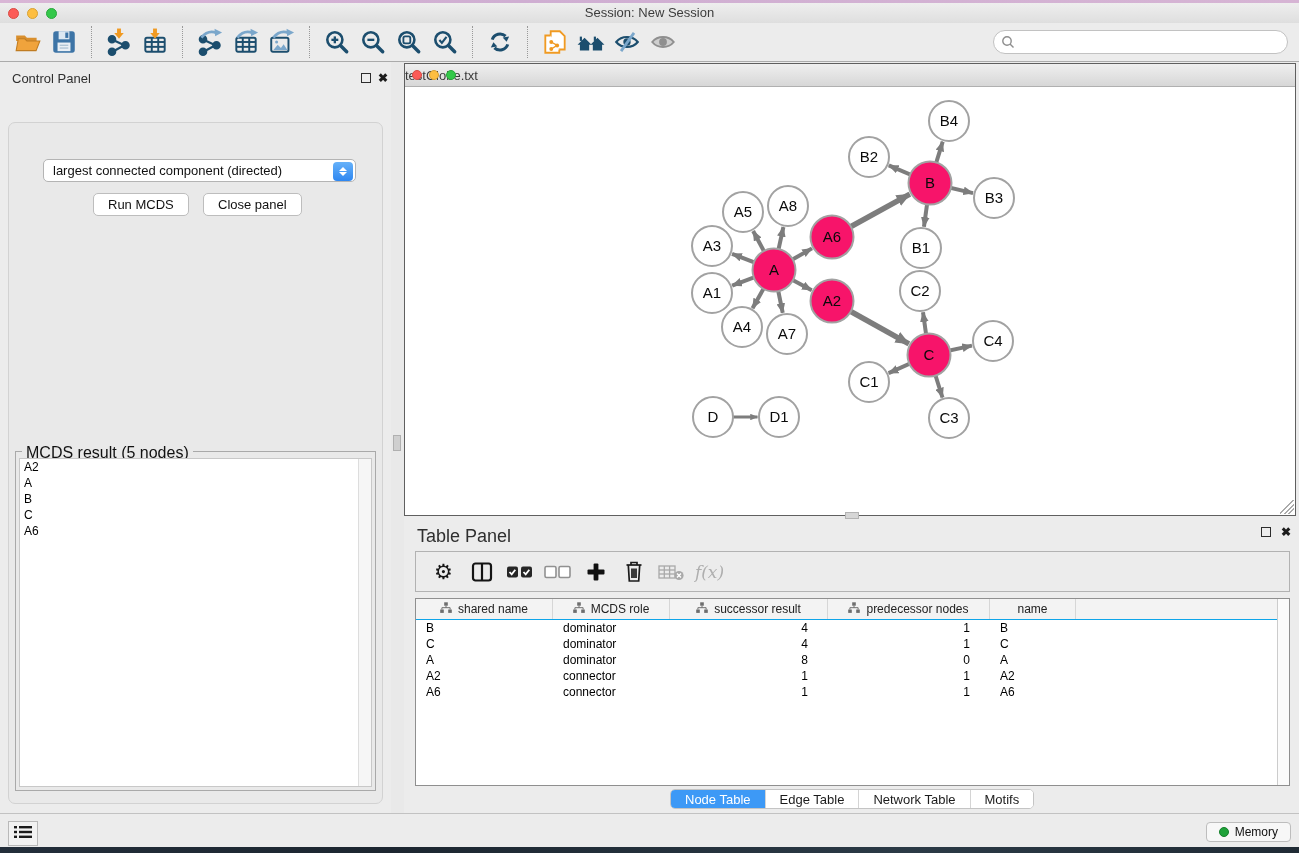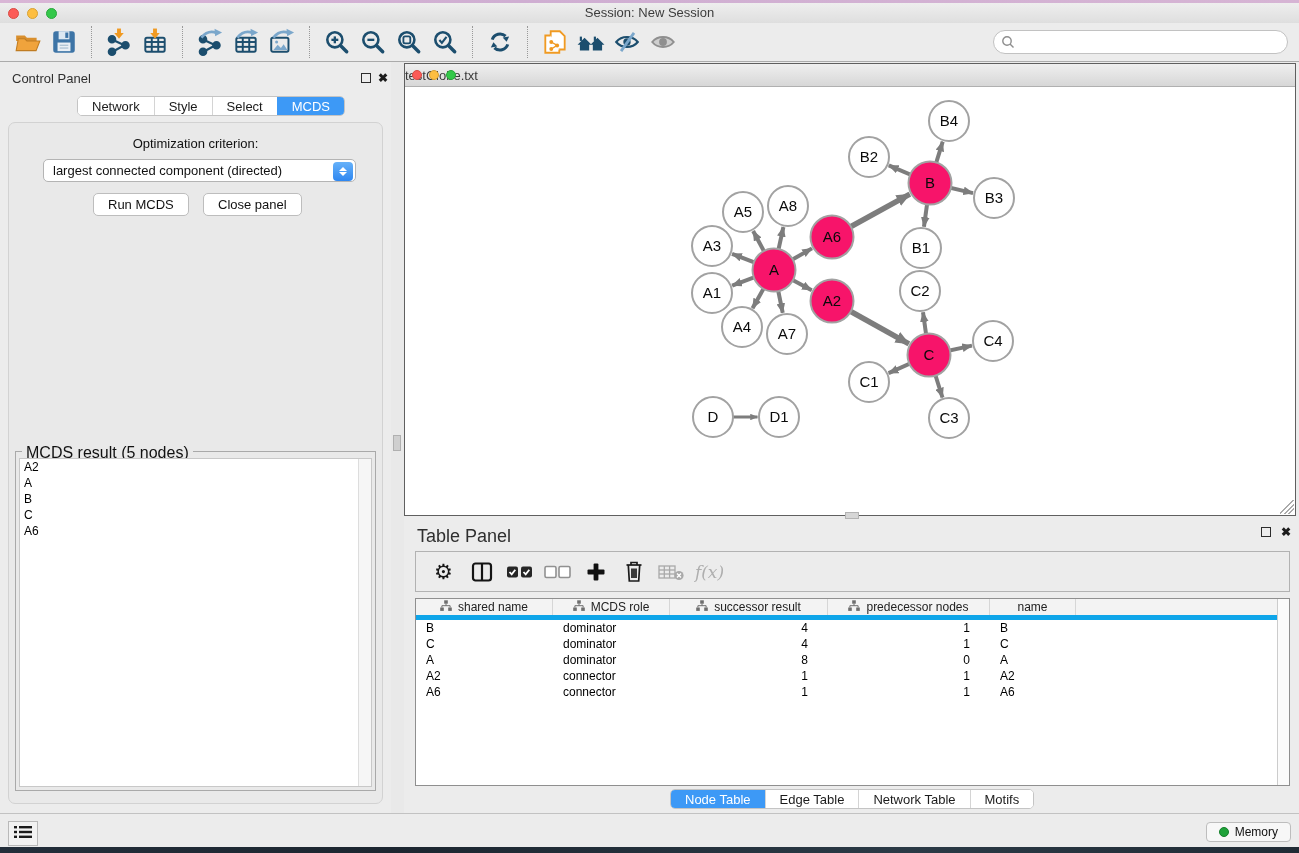--- a/index.html
+++ b/index.html
@@ -109,21 +109,21 @@
   .tp-toolbar { position:absolute; left:11px; top:31px; width:875px; height:41px;
     border:1px solid #b2b2b2; display:flex; align-items:center; padding-left:12px; gap:7px; }
   .tp-icon { width:31px; height:31px; display:flex; align-items:center; justify-content:center; }
   .fx { font-family:"DejaVu Serif", serif; font-style:italic; font-size:17px; color:#aeaeae; }
   .gear-glyph { font-size:21px; color:#161616; line-height:1; }
 
   .tp-table { position:absolute; left:11px; top:78px; width:875px; height:188px;
     background:#fff; border:1px solid #8f8f8f; }
   .tp-vscroll { position:absolute; right:0; top:0; width:12px; height:100%;
     background:#fbfbfb; border-left:1px solid #ccc; }
-  .thead { display:flex; height:21px; background:#f3f3f3; border-bottom:5px solid #0ea5e9; }
+  .thead { display:flex; height:21px; background:#f3f3f3; border-bottom:1px solid #0ea5e9; }
   .th { font-size:12px; color:#222; display:flex; align-items:center; justify-content:center;
     gap:6px; border-right:1px solid #d6d6d6; overflow:hidden; }
   .trow { display:flex; height:16px; }
   .td { font-size:12px; color:#000; line-height:16px; overflow:hidden; white-space:nowrap; }
   .td.left { text-align:left; padding-left:10px; }
   .td.right { text-align:right; padding-right:20px; }
 
   .tp-tabs { left:266px; top:269px; }
 
   
@@ -327,28 +327,21 @@
     </span>
   </div>
 </div>
 
 <div class="abs control-panel">
   <div class="cp-header">
     <span class="panel-title">Control Panel</span>
     <span class="float-box cp-float"></span>
     <span class="close-x cp-close">✖</span>
   </div>
-  <div class="seg-tabs cp-tabs" id="cp-tabs">
-      <div class="seg">Network</div>
-      <div class="seg">Style</div>
-      <div class="seg">Select</div>
-      <div class="seg active">MCDS</div>
-    </div>
   <div class="cp-body">
-    <div class="opt-label">Optimization criterion:</div>
     <div class="combo">
       <span>largest connected component (directed)</span>
       <span class="combo-stepper">
         <span class="tri-up"></span>
           <span class="tri-down"></span>
       </span>
     </div>
     <div class="btn btn-run">Run MCDS</div>
     <div class="btn btn-closepanel">Close panel</div>
     <div class="result-fieldset">

